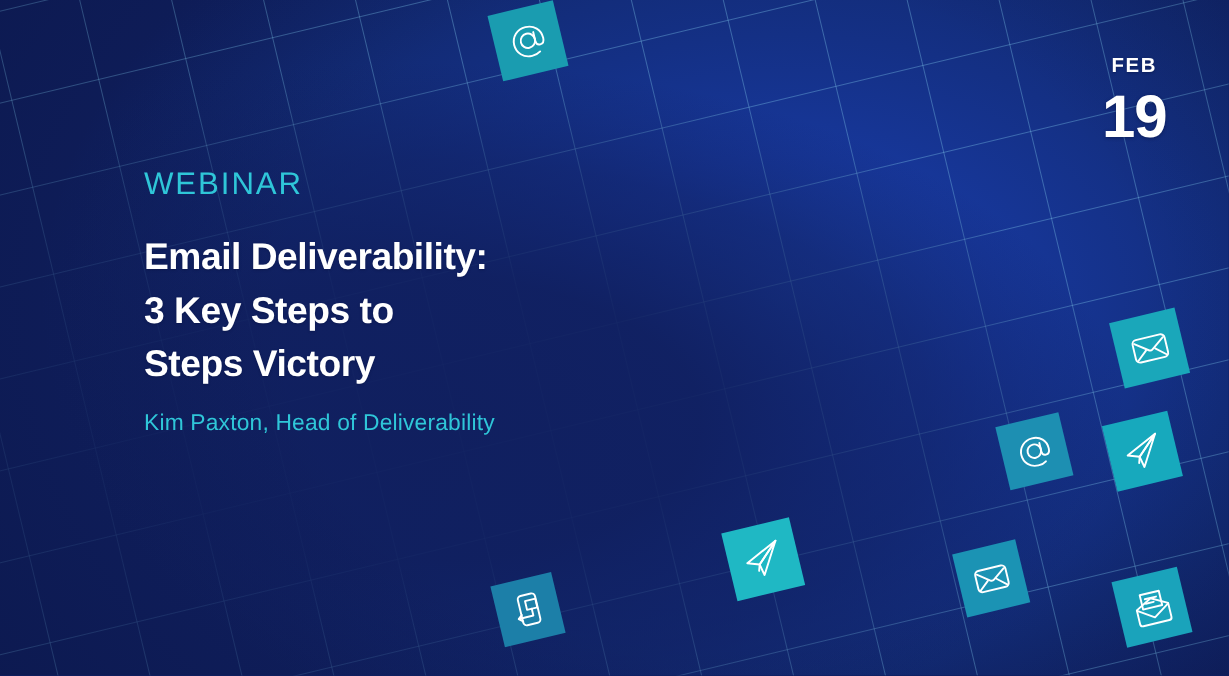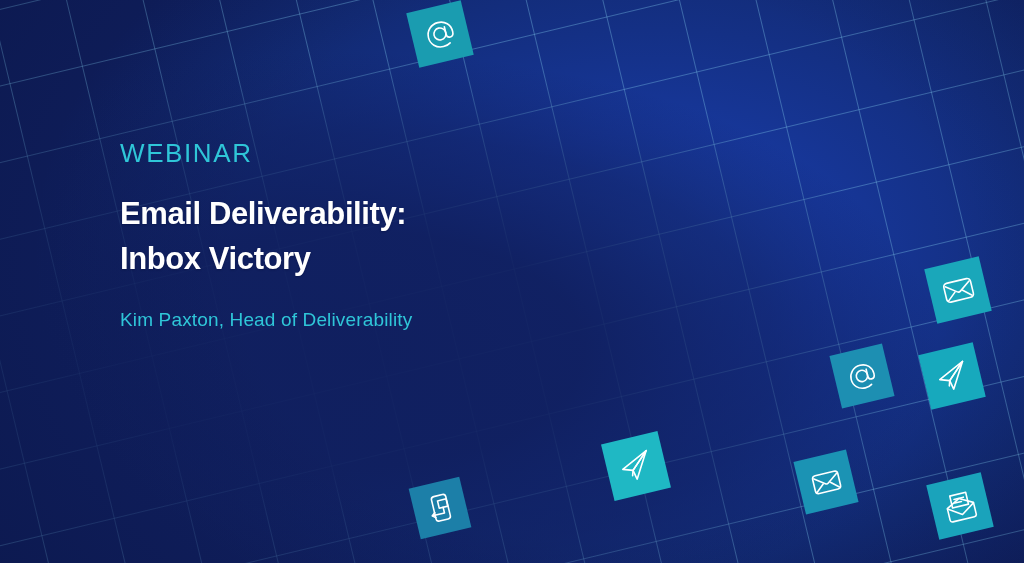--- a/index.html
+++ b/index.html
@@ -94,21 +94,21 @@
   #headline {
     color:#ffffff;
     font-size:31px;
     font-weight:700;
     line-height:1.44;
     letter-spacing:-0.4px;
     text-shadow:0 1px 2px rgba(4,12,48,0.35);
   }
   #headline .line { display:block; white-space:nowrap; }
   #speaker {
-    margin-top:28px;
+    margin-top:16px;
     font-size:19px;
     font-weight:400;
     color:#2fc6d8;
     letter-spacing:0.15px;
     line-height:1.2;
   }
 
   
   #date-badge {
     position:absolute;
@@ -214,19 +214,24 @@
             <path d="M2.9 11.7l9.1 6 9.1-6" fill="none" stroke="#ffffff" stroke-width="1.6" stroke-linecap="round" stroke-linejoin="round"></path>
           </svg>
         </span>
       </div>
     </div>
 
   <div id="content">
     <div id="eyebrow">WEBINAR</div>
     <div id="headline">
       <span class="line">Email Deliverability:</span>
-      <span class="line">Inbox Victory</span>
+      <span class="line">3 Key Steps to</span>
+      <span class="line">Steps Victory</span>
     </div>
     <div id="speaker">Kim Paxton, Head of Deliverability</div>
   </div>
 
+  <div id="date-badge">
+    <div id="date-month">FEB</div>
+    <div id="date-day">19</div>
+  </div>
 
 </div>
 
 </body></html>

